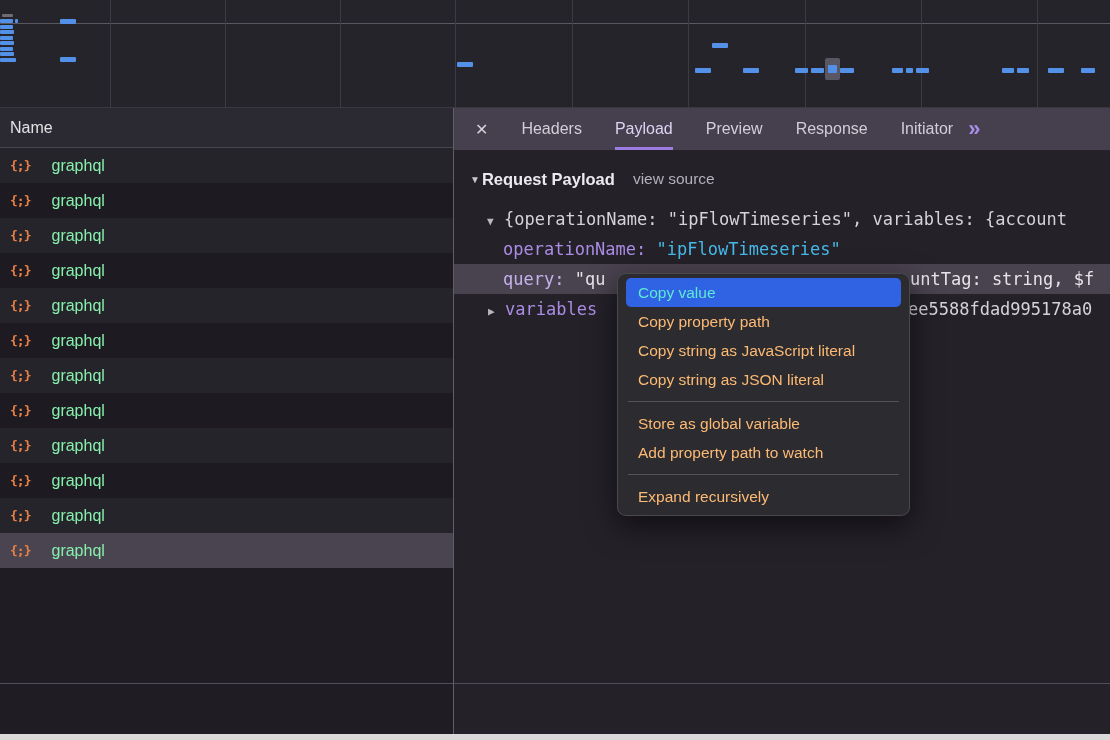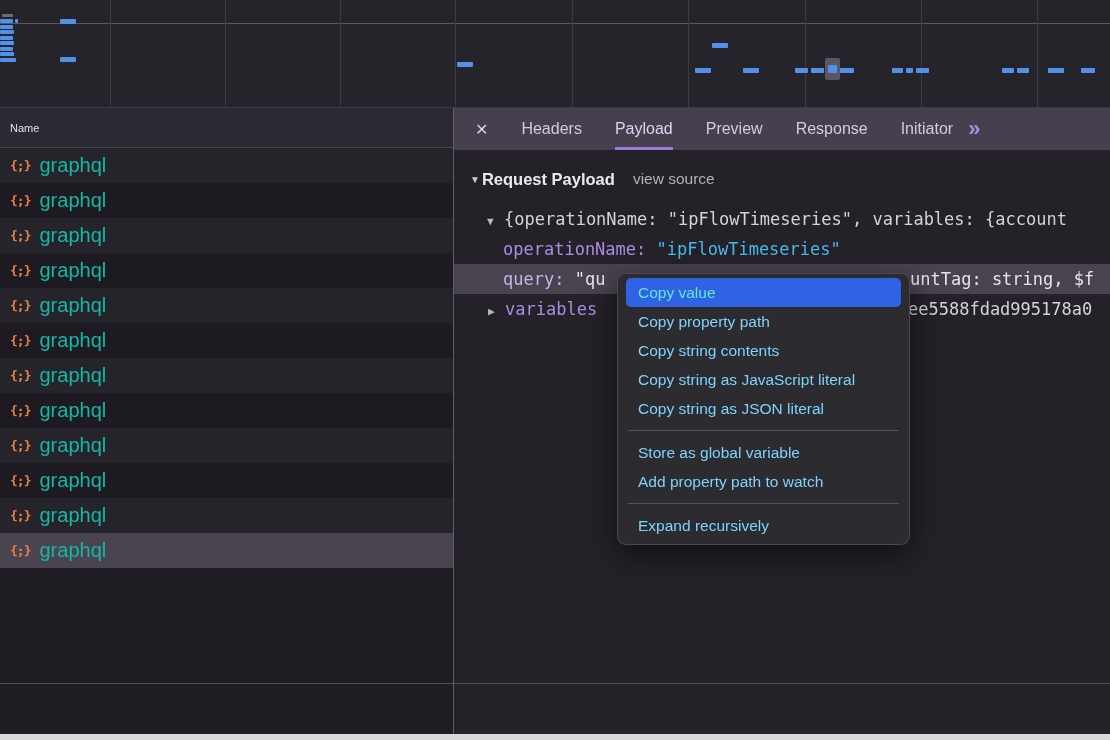--- a/index.html
+++ b/index.html
@@ -11,28 +11,28 @@
             border-bottom:1px solid #3a3740;box-sizing:border-box;}
   .gl{position:absolute;top:0;width:1px;height:108px;background:#3d3a43;}
   .hline{position:absolute;left:0;top:23px;width:1110px;height:1px;background:#5a5761;}
   .ovbar{position:absolute;background:var(--bar-blue,#5391e8);border-radius:1px;}
   .ovbar.grey{background:#6e6b72;}
   .selbox{position:absolute;background:#5a5663;border-radius:2px;}
 
   
   .left-panel{position:absolute;left:0;top:108px;width:453px;height:626px;background:#1f1d23;}
   .col-header{height:40px;line-height:40px;padding-left:10px;background:#2b2931;color:#e3e1e6;
-              font-size:11px;border-bottom:1px solid #48454d;box-sizing:border-box;}
+              font-size:16px;border-bottom:1px solid #48454d;box-sizing:border-box;}
   .row{height:35px;display:flex;align-items:center;padding-left:10px;gap:9px;}
   .row.odd{background:#26242b;}
   .row.even{background:#1d1b21;}
   .row.sel{background:#49444f;}
   .ficon{color:var(--icon-orange,#ed8044);font-family:"DejaVu Sans Mono",monospace;
          font-size:13px;font-weight:bold;letter-spacing:-1px;}
-  .rlabel{color:#14b8a6;font-size:20px;}
+  .rlabel{color:#86efac;font-size:16px;margin-left:12px;}
 
   .v-divider{position:absolute;left:453px;top:108px;width:1px;height:626px;background:#615e67;z-index:6;}
   .h-sep{position:absolute;left:0;top:683px;width:1110px;height:1px;background:#514e57;z-index:5;}
   .bottom-strip{position:absolute;left:0;top:734px;width:1110px;height:6px;background:#d9d9d9;}
 
   
   .right-panel{position:absolute;left:454px;top:108px;width:656px;height:626px;background:#242129;overflow:hidden;}
   .tabbar{height:42px;background:#453f4e;display:flex;align-items:center;color:#d2ced9;font-size:16px;}
   .close{margin-left:21px;font-size:16px;color:#d5d2d9;cursor:default;}
   .tab{margin-left:33px;height:42px;display:flex;align-items:center;box-sizing:border-box;
@@ -57,21 +57,21 @@
   .val{color:#e6e4ea;}
   .trow.selected{background:#49424f;}
   .trow.selected .key{color:#c3b2ec;}
   .frag{position:absolute;top:0;color:#e6e4ea;}
   .frag.dim{color:#d5d3d8;}
 
   
   .context-menu{position:absolute;left:617px;top:273px;width:293px;box-sizing:border-box;
                 background:#2c2b30;border:1px solid rgba(255,255,255,.14);border-radius:9px;
                 padding:4px 0;box-shadow:0 10px 30px rgba(0,0,0,.55);z-index:50;}
-  .mi{height:29px;line-height:29px;margin:0 8px;padding-left:12px;color:#7dd3fc;font-size:15.5px;
+  .mi{height:29px;line-height:29px;margin:0 8px;padding-left:12px;color:#fdba74;font-size:15.5px;
       border-radius:5px;white-space:nowrap;}
   .mi.hl{background:var(--accent-blue,#2f63e3);color:#5eead4;}
   .msep{height:1px;background:#545159;margin:7px 10px;}
 </style>
 </head>
 <body>
 
 <div class="stage">
 
   <div class="overview" id="overview">
@@ -211,21 +211,20 @@
       </div>
     </div>
   </div>
 
   <div class="h-sep"></div>
   <div class="bottom-strip"></div>
 
   <div class="context-menu" id="menu">
       <div class="mi hl">Copy value</div>
       <div class="mi">Copy property path</div>
-      <div class="mi">Copy string contents</div>
       <div class="mi">Copy string as JavaScript literal</div>
       <div class="mi">Copy string as JSON literal</div>
       <div class="msep"></div>
       <div class="mi">Store as global variable</div>
       <div class="mi">Add property path to watch</div>
       <div class="msep"></div>
       <div class="mi">Expand recursively</div>
     </div>
 </div>
 

